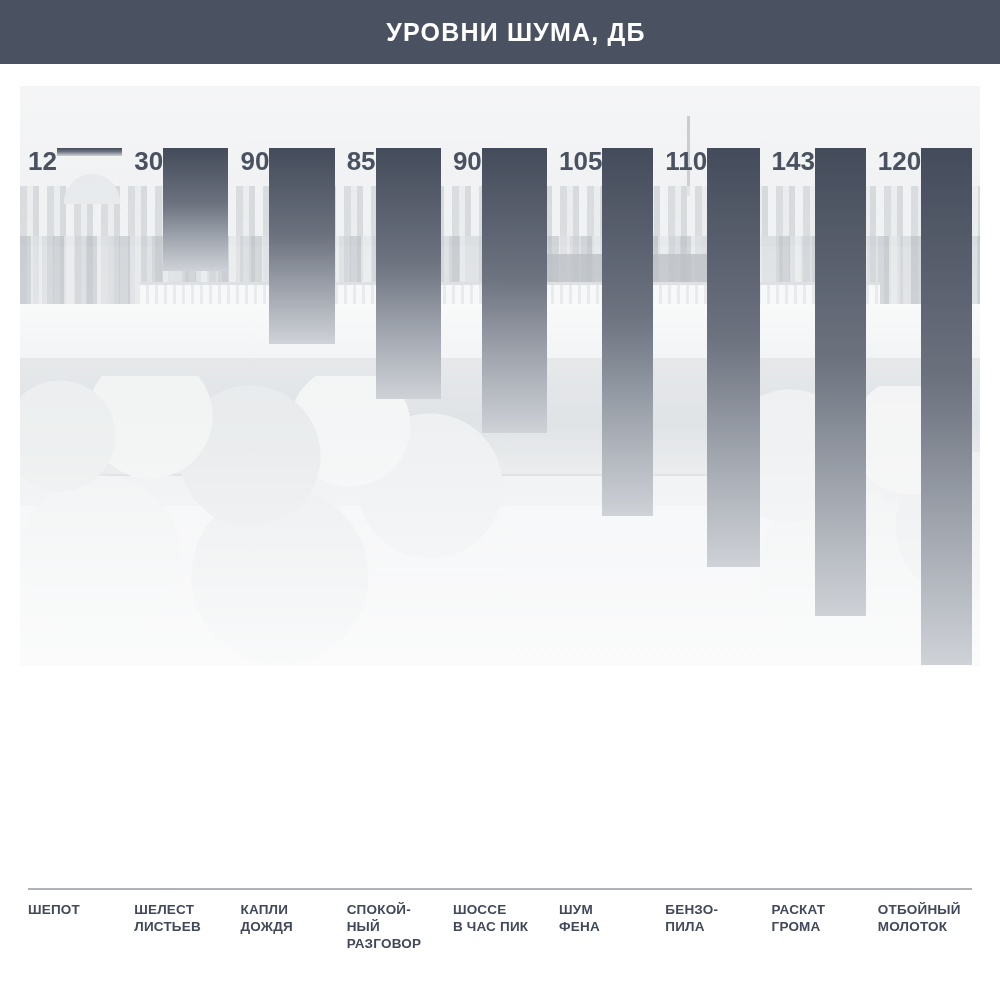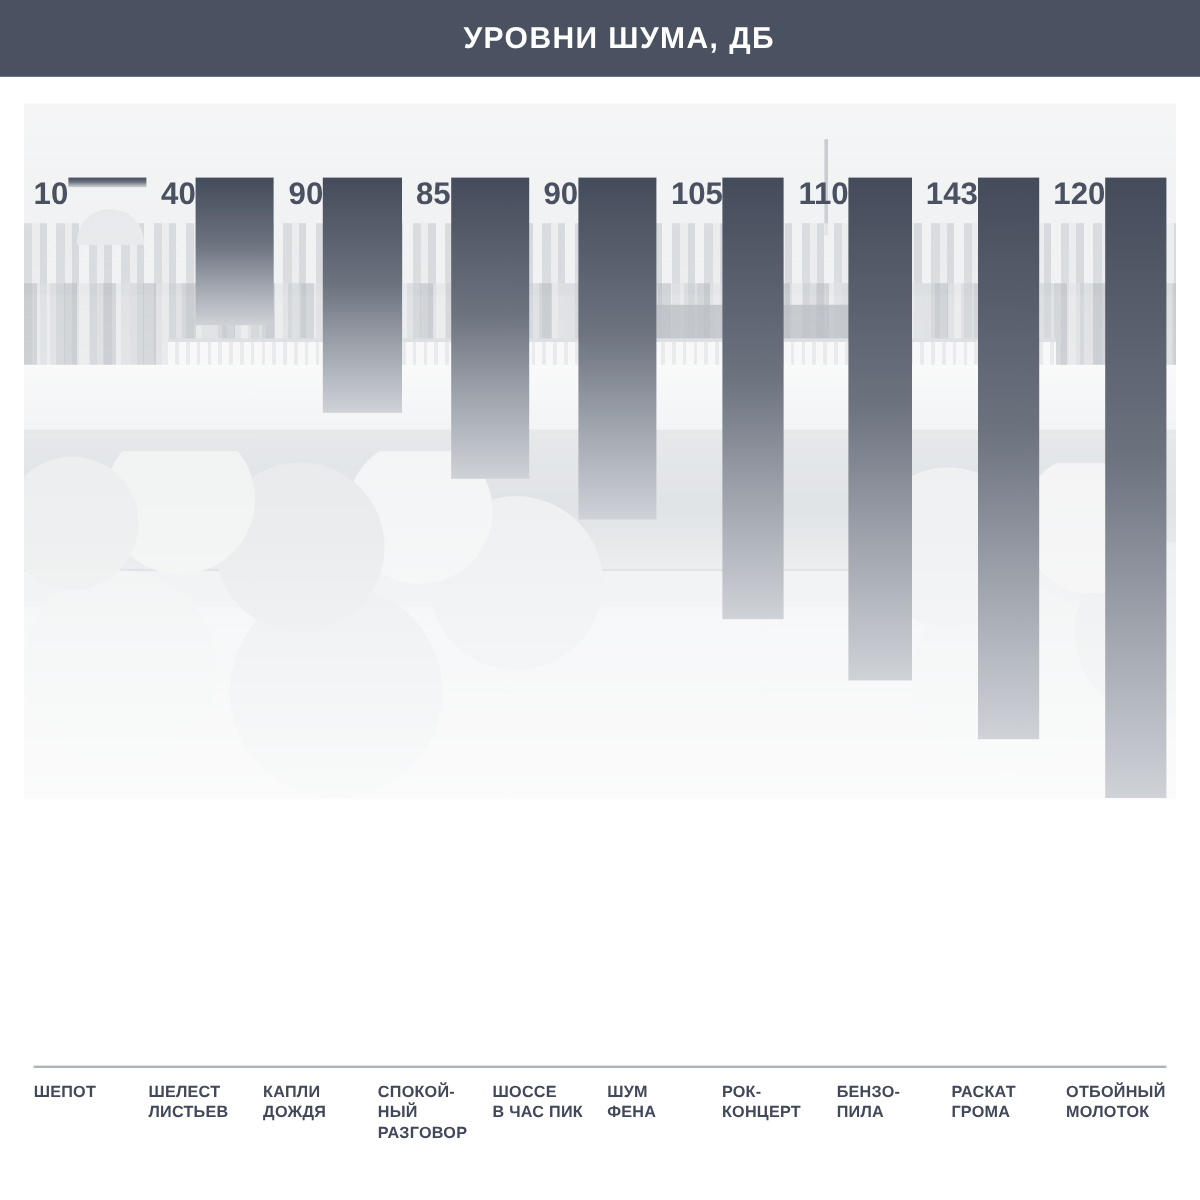--- a/index.html
+++ b/index.html
@@ -201,21 +201,20 @@
   .labels {
     position: absolute;
     left: 8px;
     bottom: 0;
     width: 944px;
     height: 86px;
     display: flex;
     gap: 12px;
     padding-top: 8px;
     box-sizing: border-box;
-    justify-content: flex-end;
   }
   .label {
     flex: 1 1 0;
     font-size: 13.5px;
     font-weight: bold;
     color: #41485a;
     line-height: 1.25;
     text-transform: uppercase;
     letter-spacing: .2px;
   }
@@ -245,27 +244,27 @@
       <div class="square"></div>
       <div class="trees-left"></div>
       <div class="trees-right"></div>
       <div class="photo-fade"></div>
     </div>
 
     <div class="plot">
       <div class="bars">
 
         <div class="bar-col">
-          <div class="bar-value">10</div>
+          <div class="bar-value">12</div>
           <div class="bar" style="height:8px"></div>
         </div>
 
 
         <div class="bar-col">
-          <div class="bar-value">40</div>
+          <div class="bar-value">30</div>
           <div class="bar" style="height:123px"></div>
         </div>
 
         <div class="bar-col">
           <div class="bar-value">90</div>
           <div class="bar" style="height:196px"></div>
         </div>
 
         <div class="bar-col">
           <div class="bar-value">85</div>
@@ -320,24 +319,20 @@
         </div>
         <div class="label">
           <div>ШОССЕ</div>
           <div>В ЧАС ПИК</div>
         </div>
         <div class="label">
           <div>ШУМ</div>
           <div>ФЕНА</div>
         </div>
         <div class="label">
-          <div>РОК-</div>
-          <div>КОНЦЕРТ</div>
-        </div>
-        <div class="label">
           <div>БЕНЗО-</div>
           <div>ПИЛА</div>
         </div>
         <div class="label">
           <div>РАСКАТ</div>
           <div>ГРОМА</div>
         </div>
         <div class="label">
           <div>ОТБОЙНЫЙ</div>
           <div>МОЛОТОК</div>

